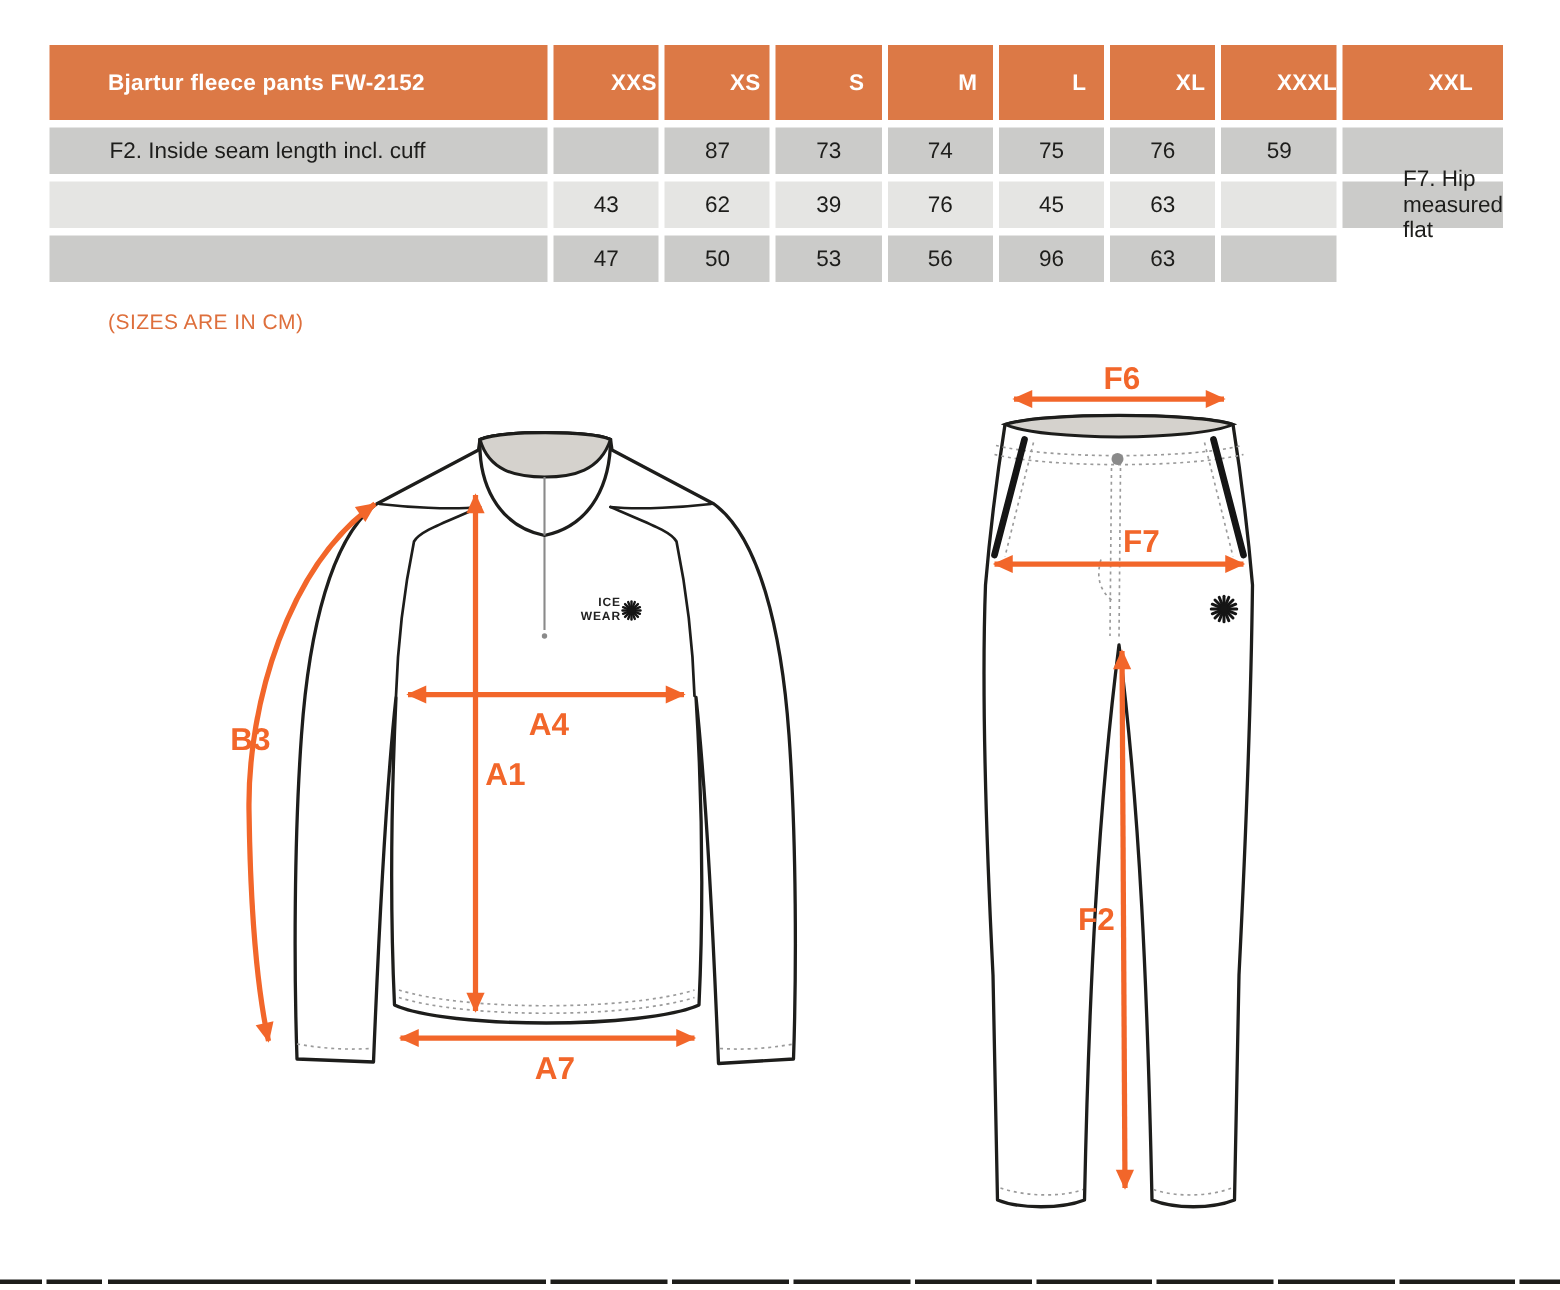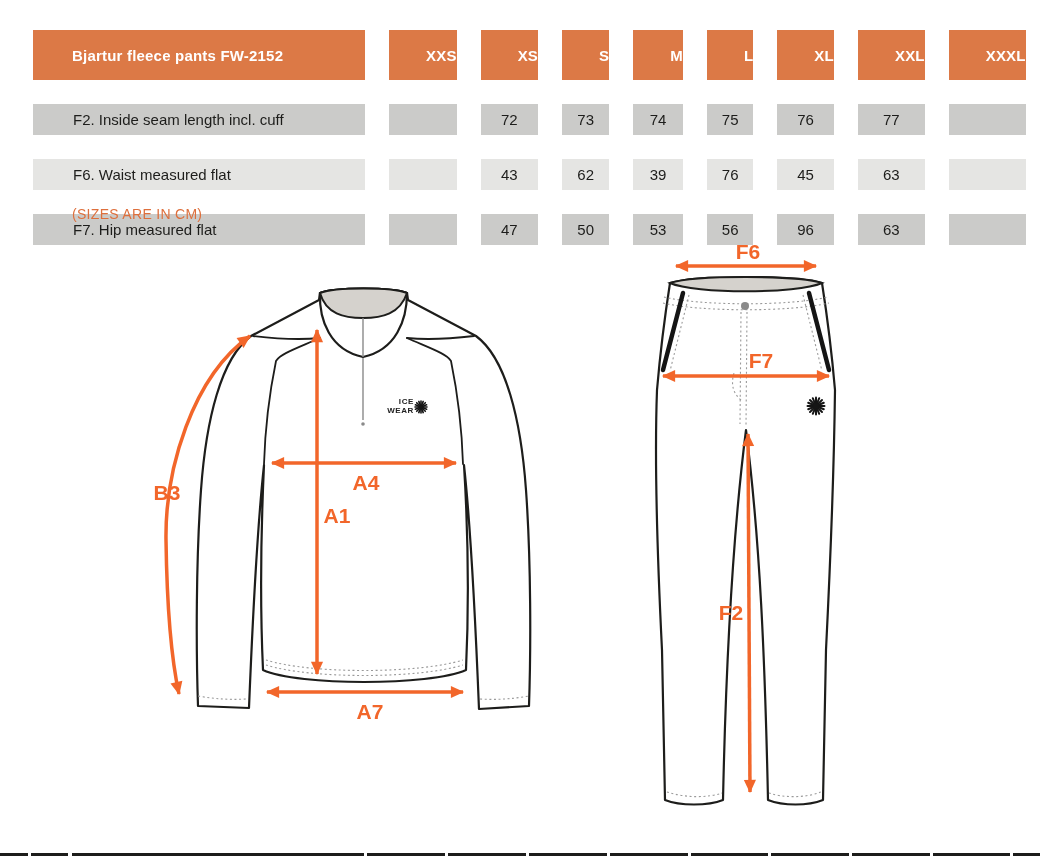--- a/index.html
+++ b/index.html
@@ -11,21 +11,21 @@
     --ink:#1D1D1B;
     --garment-gray:#D5D2CD;
     --stitch:#9A9A9A;
   }
   html,body{margin:0;padding:0;background:#fff;}
   body{font-family:"Liberation Sans",sans-serif;}
   .page{position:relative;width:1040px;height:860px;background:#fff;overflow:hidden;}
 
   
   .size-table{position:absolute;left:33px;top:30px;width:969px;display:grid;
-    grid-template-columns:332px repeat(8,1fr);column-gap:4px;row-gap:5px;gap:24px;}
+    grid-template-columns:332px repeat(8,1fr);column-gap:4px;row-gap:5px;}
   .th{height:50px;background:var(--header-bg);color:#fff;font-weight:bold;font-size:15px;
     display:flex;align-items:center;justify-content:center;letter-spacing:.2px;padding-left:37px;}
   .th-first{justify-content:flex-start;padding-left:39px;font-size:15px;}
   .cell{height:31px;display:flex;align-items:center;justify-content:center;
     font-size:15px;color:var(--ink);}
   .lbl{justify-content:flex-start;padding-left:40px;}
   .dark{background:var(--row-dark);}
   .light{background:var(--row-light);}
 
   
@@ -54,32 +54,31 @@
 <div class="page">
 
   <div class="size-table">
       <div class="th th-first">Bjartur fleece pants FW-2152</div>
       <div class="th">XXS</div>
       <div class="th">XS</div>
       <div class="th">S</div>
       <div class="th">M</div>
       <div class="th">L</div>
       <div class="th">XL</div>
+      <div class="th">XXXL</div>
       <div class="th">XXL</div>
-      <div class="th">XXXL</div>
       <div class="cell lbl dark">F2. Inside seam length incl. cuff</div>
       <div class="cell val dark"></div>
-      <div class="cell val dark">72</div>
+      <div class="cell val dark">87</div>
       <div class="cell val dark">73</div>
       <div class="cell val dark">74</div>
       <div class="cell val dark">75</div>
       <div class="cell val dark">76</div>
-      <div class="cell val dark">77</div>
-      <div class="cell val dark"></div>
-      <div class="cell lbl light">F6. Waist measured flat</div>
+      <div class="cell val dark">59</div>
+      <div class="cell val dark"></div>
       <div class="cell val light"></div>
       <div class="cell val light">43</div>
       <div class="cell val light">62</div>
       <div class="cell val light">39</div>
       <div class="cell val light">76</div>
       <div class="cell val light">45</div>
       <div class="cell val light">63</div>
       <div class="cell val light"></div>
       <div class="cell lbl dark">F7. Hip measured flat</div>
       <div class="cell val dark"></div>

